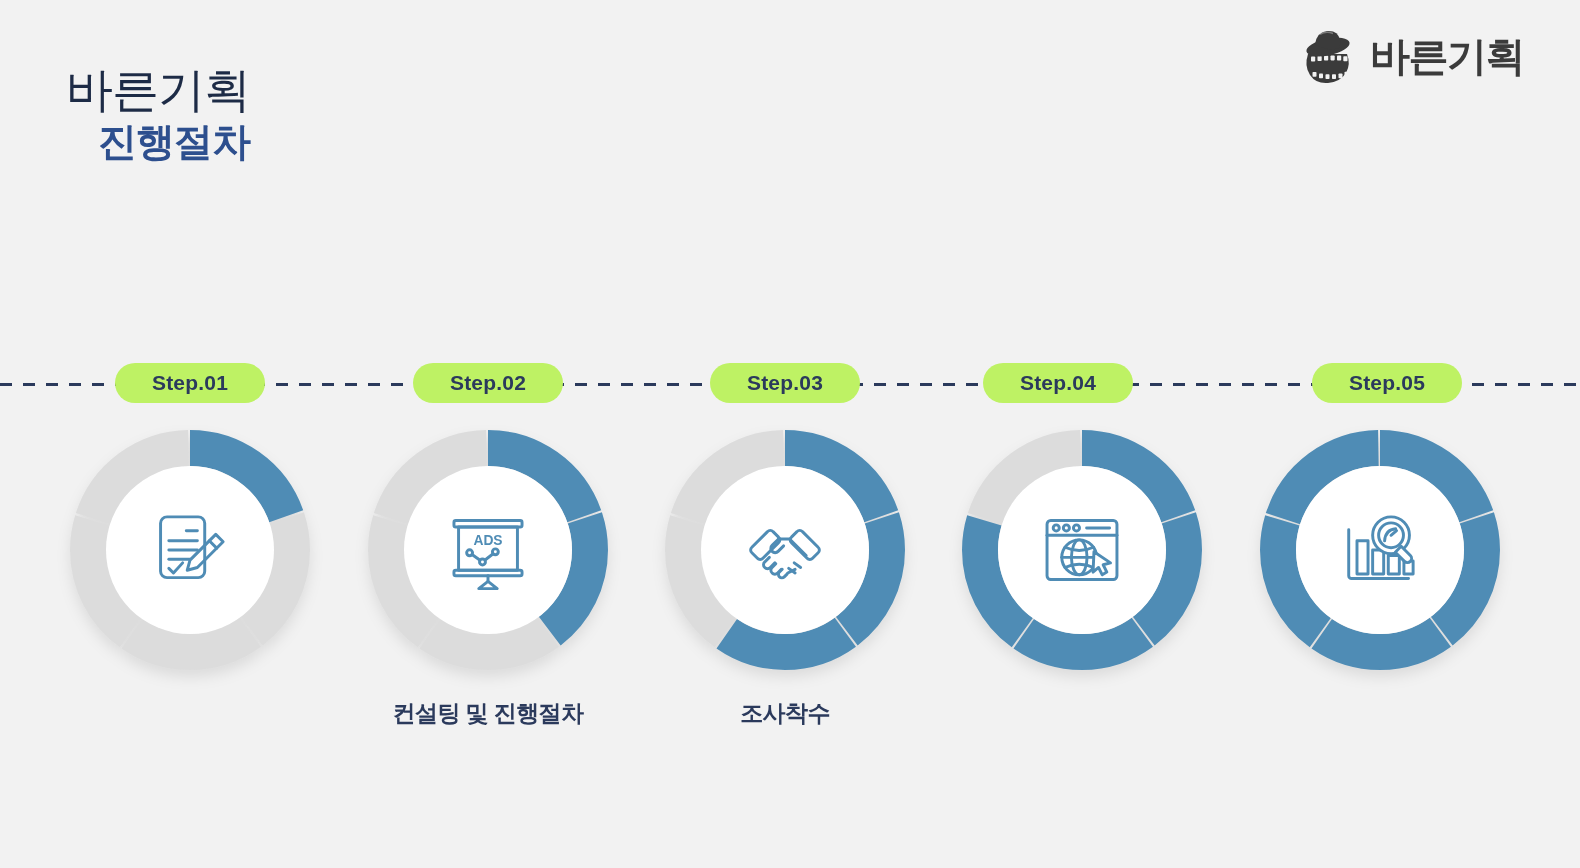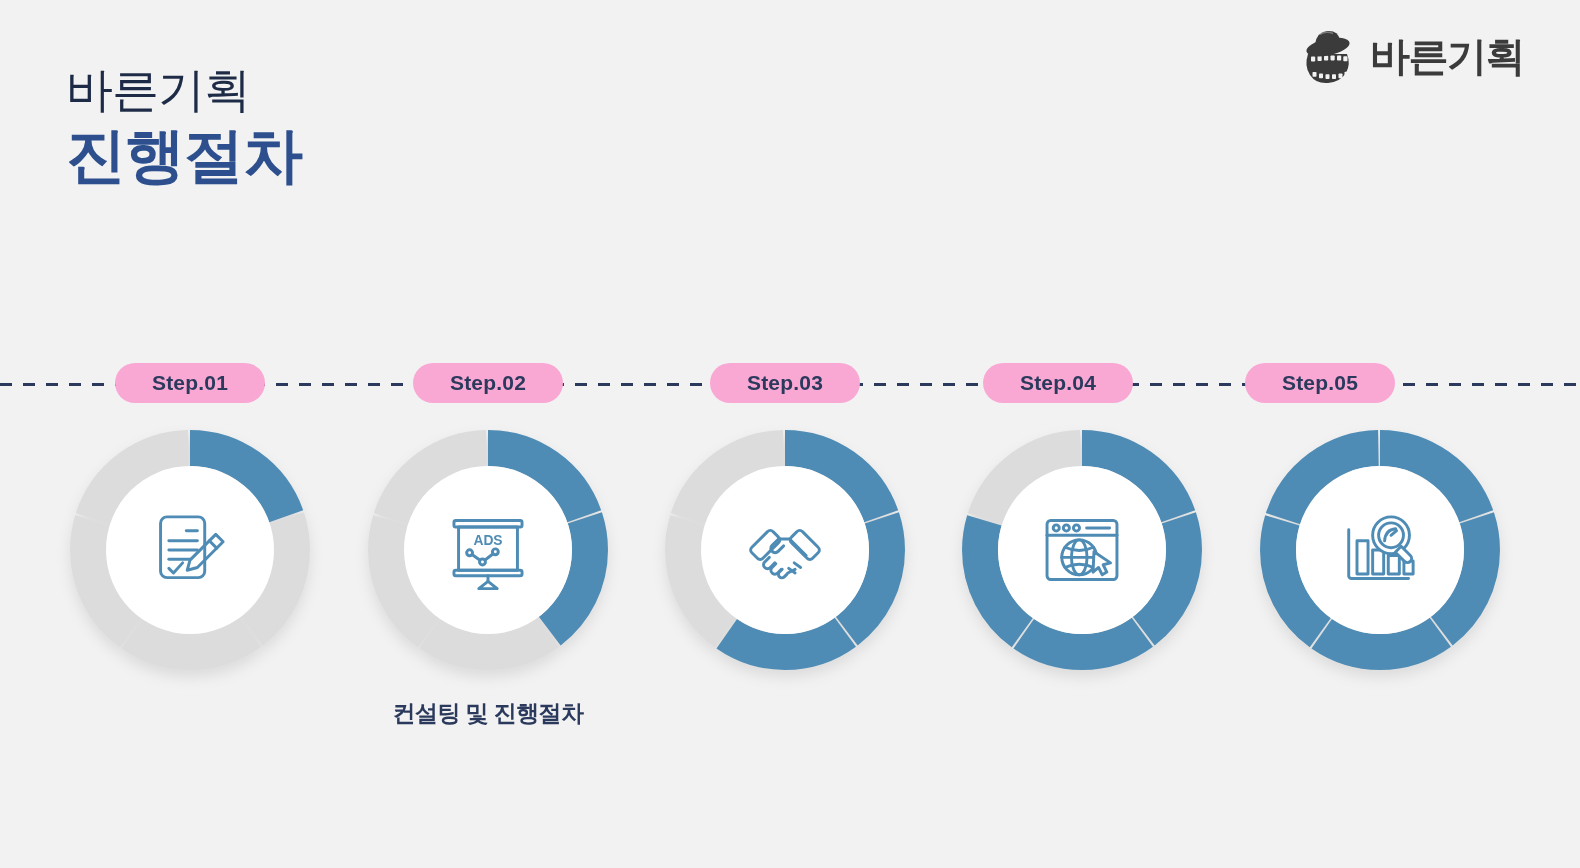--- a/index.html
+++ b/index.html
@@ -11,43 +11,43 @@
     position:relative;
   }
 
   
   .title-block{ position:absolute; left:66px; top:62px; }
   .title-line1{
     font-size:47px; font-weight:400; color:#1d2b46;
     letter-spacing:-1px; line-height:1.18;
   }
   .title-line2{
-    font-size:60px; font-weight:700; color:#2d4f8e;
-    letter-spacing:-1px; line-height:1.3;
+    font-size:39px; font-weight:700; color:#2d4f8e;
+    letter-spacing:-1px; line-height:1.3;text-align:right;
   }
 
   .logo{
     position:absolute; right:56px; top:28px;
     display:flex; align-items:center; gap:10px;
   }
   .logo-mark{ width:62px; height:56px; display:block; }
   .logo-text{
     font-size:40px; font-weight:700; color:#3b3b3b;
     letter-spacing:-1.5px; line-height:1;
   }
 
   
   .timeline{
     position:absolute; left:0; top:383px; width:1580px; height:2px;
   }
   .dash-line{ position:absolute; left:0; top:0; width:1580px; height:3px; }
 
   .step-badge{
     position:absolute; top:-20px;
-    height:40px; background:#f9a8d4;
+    height:40px; background:#bef264;
     border-radius:20px;
     display:flex; align-items:center; justify-content:center;
     font-size:21px; font-weight:700; color:#2b3a5c;
     letter-spacing:0.2px;
   }
 
   
   .step-col{ position:absolute; top:430px; width:240px; text-align:center; }
   .ring-wrap{
     position:relative; width:240px; height:240px; margin:0 auto;
@@ -112,21 +112,21 @@
 
 <div class="timeline">
   <svg class="dash-line" viewBox="0 0 1580 3" preserveAspectRatio="none">
     <line x1="0" y1="1.5" x2="1580" y2="1.5" stroke="#2b3a5c" stroke-width="3" stroke-dasharray="12 11" stroke-linecap="butt"></line>
   </svg>
   <div id="badges">
       <div class="step-badge" style="left: 115px; width: 150px;">Step.01</div>
       <div class="step-badge" style="left: 413px; width: 150px;">Step.02</div>
       <div class="step-badge" style="left: 710px; width: 150px;">Step.03</div>
       <div class="step-badge" style="left: 983px; width: 150px;">Step.04</div>
-      <div class="step-badge" style="left: 1245px; width: 150px;">Step.05</div>
+      <div class="step-badge" style="left: 1312px; width: 150px;">Step.05</div>
     </div>
 </div>
 
 <div id="steps">
     <div class="step-col" style="left: 70px;">
     <div class="ring-wrap">
       <svg class="ring-svg" viewBox="0 0 240 240">
         <circle cx="120" cy="120" r="102" fill="none" stroke="#4f8cb5" stroke-width="36" stroke-dasharray="126.37698026646355 514.5079210658541" stroke-dashoffset="0.9" transform="rotate(-90 120 120)"></circle>
           <circle cx="120" cy="120" r="102" fill="none" stroke="#dcdcdc" stroke-width="36" stroke-dasharray="126.37698026646355 514.5079210658541" stroke-dashoffset="-127.27698026646354" transform="rotate(-90 120 120)"></circle>
           <circle cx="120" cy="120" r="102" fill="none" stroke="#dcdcdc" stroke-width="36" stroke-dasharray="126.37698026646355 514.5079210658541" stroke-dashoffset="-255.45396053292708" transform="rotate(-90 120 120)"></circle>
@@ -193,20 +193,21 @@
       <path d="M43 38 l-7 7 a4.5 4.5 0 0 0 0 6.5 a4.5 4.5 0 0 0 6.5 0 l6 -6"></path>
       <path d="M33 58 l-5 5 a4 4 0 0 0 0 6 a4 4 0 0 0 6 0 l5 -5"></path>
       <path d="M40 65 l-4 4 a4 4 0 0 0 0 6 a4 4 0 0 0 6 0 l4 -4"></path>
       <path d="M47 71 l-3 3 a3.6 3.6 0 0 0 0 5.2 a3.6 3.6 0 0 0 5.2 0 l3 -3"></path>
       <path d="M53 75 l8 -4"></path>
       <path d="M60 64 l7 5"></path>
       <path d="M54 70 l7 5"></path>
     </svg>
         </div>
     </div>
+    <div class="step-label">조사착수</div>
   </div>
     <div class="step-col" style="left: 962px;">
     <div class="ring-wrap">
       <svg class="ring-svg" viewBox="0 0 240 240">
         <circle cx="120" cy="120" r="102" fill="none" stroke="#4f8cb5" stroke-width="36" stroke-dasharray="126.37698026646355 514.5079210658541" stroke-dashoffset="0.9" transform="rotate(-90 120 120)"></circle>
           <circle cx="120" cy="120" r="102" fill="none" stroke="#4f8cb5" stroke-width="36" stroke-dasharray="126.37698026646355 514.5079210658541" stroke-dashoffset="-127.27698026646354" transform="rotate(-90 120 120)"></circle>
           <circle cx="120" cy="120" r="102" fill="none" stroke="#4f8cb5" stroke-width="36" stroke-dasharray="126.37698026646355 514.5079210658541" stroke-dashoffset="-255.45396053292708" transform="rotate(-90 120 120)"></circle>
           <circle cx="120" cy="120" r="102" fill="none" stroke="#4f8cb5" stroke-width="36" stroke-dasharray="126.37698026646355 514.5079210658541" stroke-dashoffset="-383.63094079939066" transform="rotate(-90 120 120)"></circle>
           <circle cx="120" cy="120" r="102" fill="none" stroke="#dcdcdc" stroke-width="36" stroke-dasharray="126.37698026646355 514.5079210658541" stroke-dashoffset="-511.8079210658542" transform="rotate(-90 120 120)"></circle>
         <circle cx="120" cy="120" r="84" fill="#ffffff"></circle>

